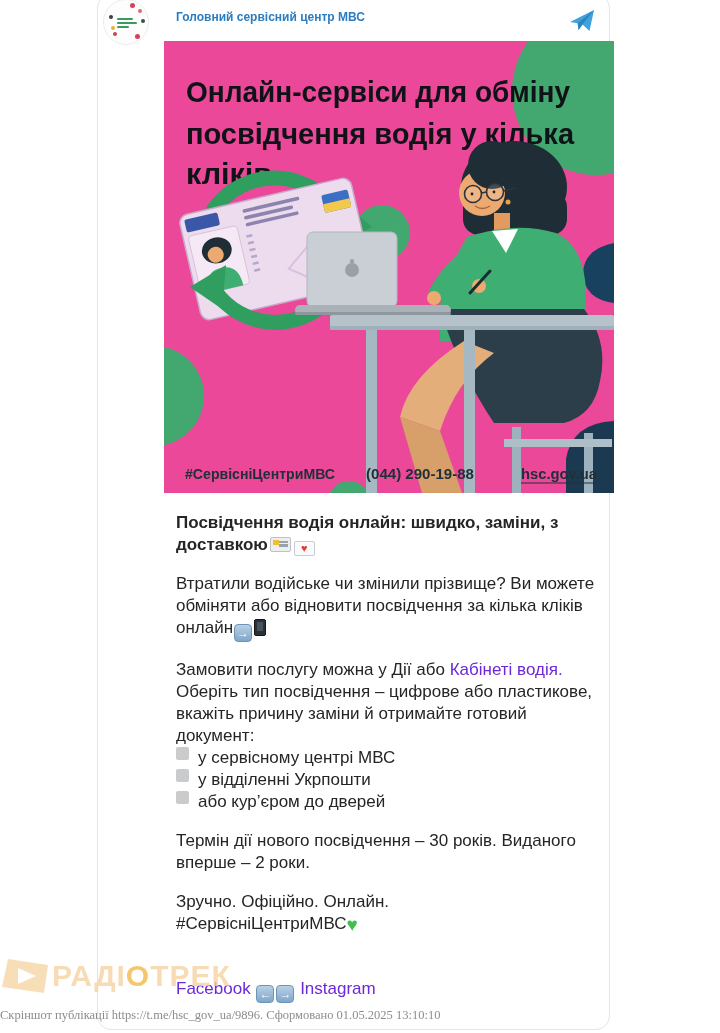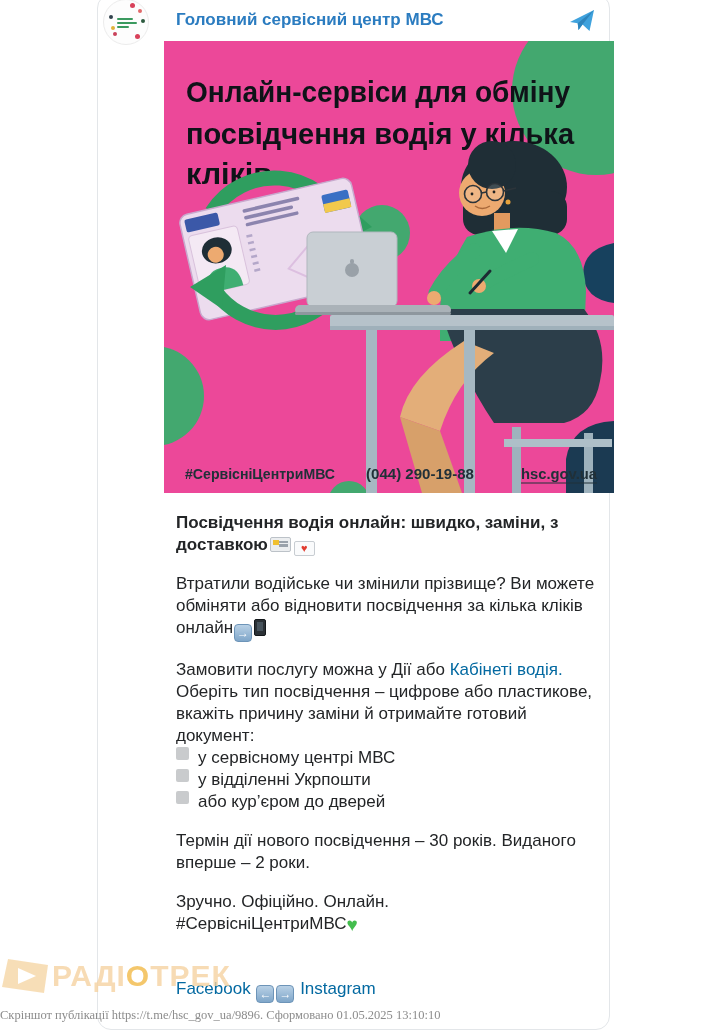--- a/index.html
+++ b/index.html
@@ -17,35 +17,35 @@
   .av-r2{left:34px;top:9px;width:4px;height:4px;background:#e06a6a;}
   .av-r3{left:9px;top:32px;width:4px;height:4px;background:#c9425a;}
   .av-r4{left:31px;top:34px;width:5px;height:5px;background:#d8415a;}
   .av-d1{left:5px;top:15px;width:4px;height:4px;background:#31424c;}
   .av-d2{left:37px;top:19px;width:4px;height:4px;background:#2c5a3f;}
   .av-y1{left:7px;top:26px;width:4px;height:4px;background:#e0b23c;}
   .avatar b { position:absolute; height:2px; border-radius:1px; background:#3a9a5f; }
   .av-l1{left:13px;top:18px;width:16px;}
   .av-l2{left:13px;top:22px;width:20px;}
   .av-l3{left:13px;top:26px;width:12px;}
-  .channel-title { position:absolute; left:78px; top:15px; font-size:17px; font-weight:bold;
+  .channel-title { position:absolute; left:78px; top:15px; font-size:12px; font-weight:bold;
                    color:#2b7cc0; white-space:nowrap; }
   .plane { position:absolute; right:13px; top:13px; width:27px; height:25px; }
 
   
   .poster { position:absolute; left:66px; top:46px; width:450px; height:452px; background:#ec4899; }
   .poster svg { display:block; width:450px; height:452px; }
   .poster text { font-family:"Liberation Sans","DejaVu Sans",sans-serif; }
 
   
   .msg { position:absolute; left:78px; top:517px; width:426px; font-size:17px;
          line-height:22px; color:#232527; }
   .msg .para { margin-bottom:17px; }
   .msg .bold { font-weight:bold; }
-  .link { color:#0369a1; cursor:pointer; text-decoration:none; }
+  .link { color:#6d28d9; cursor:pointer; text-decoration:none; }
   .bullet-row { display:flex; gap:9px; height:22px; }
   .bullet-sq { width:13px; height:13px; background:#c9cbcd; border-radius:2px; flex:0 0 auto; }
 
   
   .emo { display:inline-block; vertical-align:-2px; }
   .e-idcard { width:21px; height:15px; background:#eceef0; border:1px solid #bcc2c8; border-radius:2px;
               position:relative; margin-left:2px; }
   .e-idcard:before { content:""; position:absolute; left:2px; top:2px; width:6px; height:5px; background:#f0c030; }
   .e-idcard:after { content:""; position:absolute; right:2px; top:3px; width:9px; height:7px;
               background:linear-gradient(#9aa2ab 30%,transparent 30%,transparent 50%,#9aa2ab 50%,#9aa2ab 80%,transparent 80%); }

